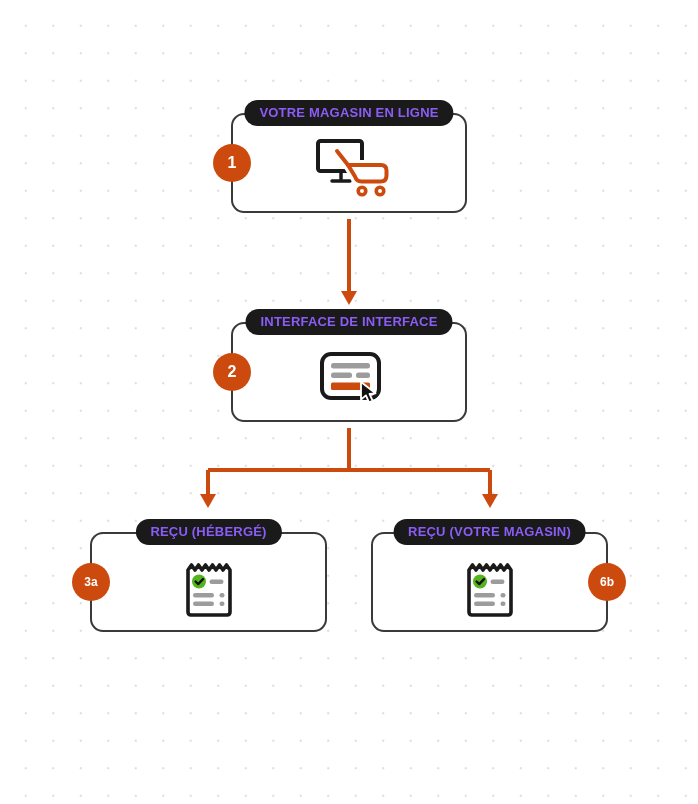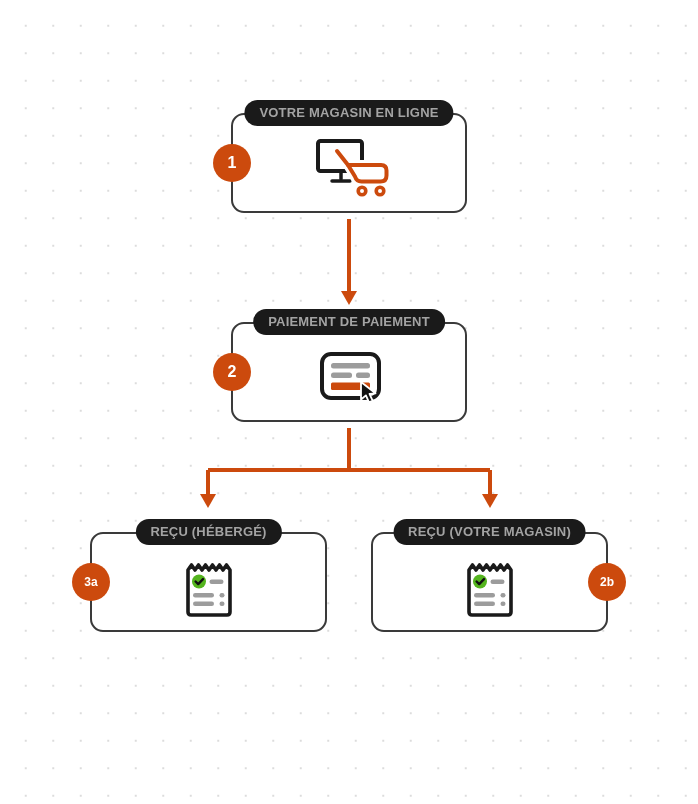--- a/index.html
+++ b/index.html
@@ -37,21 +37,21 @@
 
   .pill {
     position: absolute;
     top: -15px;
     left: 50%;
     transform: translateX(-50%);
     height: 26px;
     line-height: 26px;
     padding: 0 15px;
     background: #1a1a1a;
-    color: #a3a3a3;
+    color: #8b5cf6;
     font-weight: bold;
     font-size: 13px;
     letter-spacing: 0.2px;
     border-radius: 14px;
     white-space: nowrap;
   }
 
   .badge {
     position: absolute;
     top: 29px;
@@ -121,21 +121,21 @@
           <path d="M33 27 H66 Q71.5 27 71.5 32.5 V37.5 Q71.5 43.5 65.5 43.5 H46.5 Q41.5 43.5 40 38.5 L33 27 Z" fill="#ffffff"></path>
           <circle cx="47" cy="53" r="3.8" fill="#ffffff" stroke-width="3.6"></circle>
           <circle cx="65" cy="53" r="3.8" fill="#ffffff" stroke-width="3.6"></circle>
         </g>
       </svg>
     </span>
   </div>
 
   <div class="node node-2">
     <div class="pill">
-      <span>PAIEMENT DE PAIEMENT</span>
+      <span>INTERFACE DE INTERFACE</span>
     </div>
     <div class="badge badge-left badge-lg">2</div>
     <span class="icon-wrap icon-payment">
       <svg width="64" height="54" viewBox="0 0 64 54" xmlns="http://www.w3.org/2000/svg">
         <rect x="3" y="3" width="57" height="44" rx="9" fill="#ffffff" stroke="#1a1a1a" stroke-width="4"></rect>
         <rect x="12" y="12" width="39" height="5.5" rx="2.5" fill="#9c9c9c"></rect>
         <rect x="12" y="21.5" width="21" height="5.5" rx="2.5" fill="#9c9c9c"></rect>
         <rect x="37" y="21.5" width="14" height="5.5" rx="2.5" fill="#9c9c9c"></rect>
         <rect x="12" y="31.5" width="39" height="7.5" rx="1.5" fill="#cc4a0d"></rect>
         <path d="M42 31 v17.5 l4.9 -4.1 3.1 7 3.6 -1.7 -3.1 -6.8 6 -.6 Z" fill="#111111" stroke="#ffffff" stroke-width="1.8" stroke-linejoin="round"></path>
@@ -159,21 +159,21 @@
         <rect x="10" y="41.5" width="21" height="4.5" rx="2.2" fill="#9c9c9c"></rect>
         <rect x="36.5" y="41.5" width="5" height="4.5" rx="2.2" fill="#9c9c9c"></rect>
       </svg>
     </span>
   </div>
 
   <div class="node node-3b">
     <div class="pill">
       <span>REÇU (VOTRE MAGASIN)</span>
     </div>
-    <div class="badge badge-right badge-sm">2b</div>
+    <div class="badge badge-right badge-sm">6b</div>
     <span class="icon-wrap icon-receipt">
       <svg width="52" height="58" viewBox="0 0 52 58" xmlns="http://www.w3.org/2000/svg">
         <path d="M5 10 l3.5 -5 3.5 5 3.5 -5 3.5 5 3.5 -5 3.5 5 3.5 -5 3.5 5 3.5 -5 3.5 5 3.5 -5 3.5 5 V52 q0 3 -3 3 H8 q-3 0 -3 -3 Z" fill="#ffffff" stroke="#1a1a1a" stroke-width="3.6" stroke-linejoin="round"></path>
         <circle cx="16" cy="21.5" r="7" fill="#54b41e"></circle>
         <path d="M12.6 21.5 l2.6 2.6 4.8 -5" fill="none" stroke="#111111" stroke-width="2.4" stroke-linecap="round" stroke-linejoin="round"></path>
         <rect x="26.5" y="19.5" width="14" height="4.5" rx="2.2" fill="#9c9c9c"></rect>
         <rect x="10" y="33" width="21" height="4.5" rx="2.2" fill="#9c9c9c"></rect>
         <rect x="36.5" y="33" width="5" height="4.5" rx="2.2" fill="#9c9c9c"></rect>
         <rect x="10" y="41.5" width="21" height="4.5" rx="2.2" fill="#9c9c9c"></rect>
         <rect x="36.5" y="41.5" width="5" height="4.5" rx="2.2" fill="#9c9c9c"></rect>

